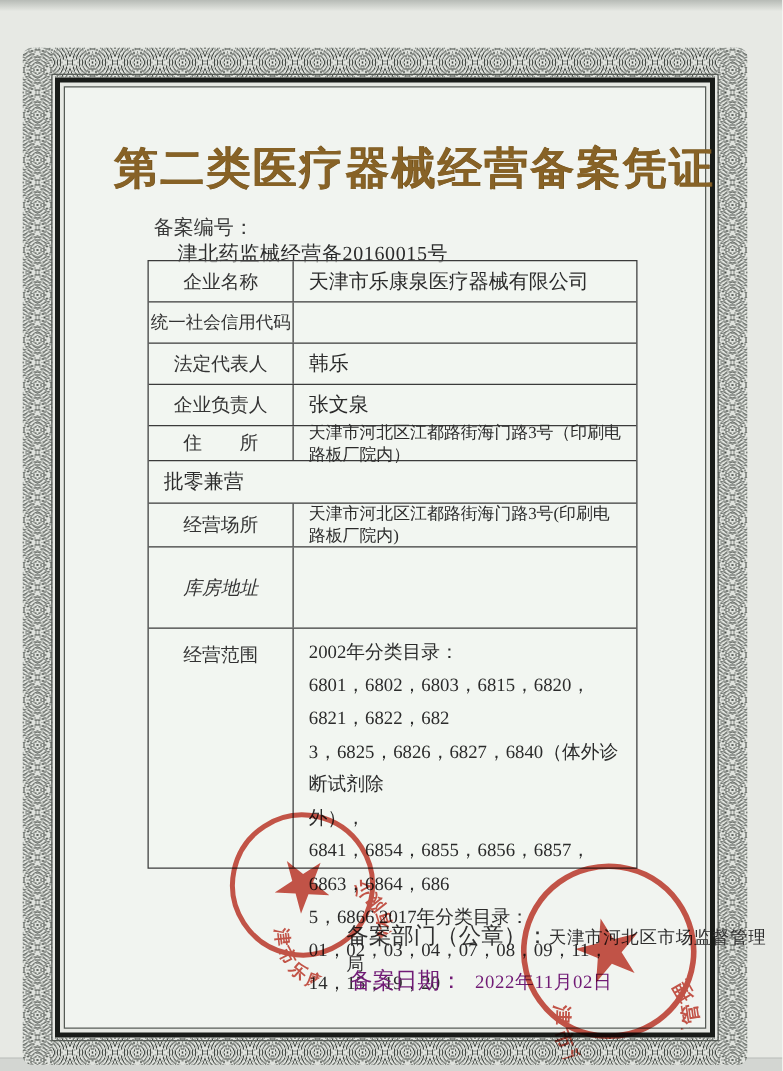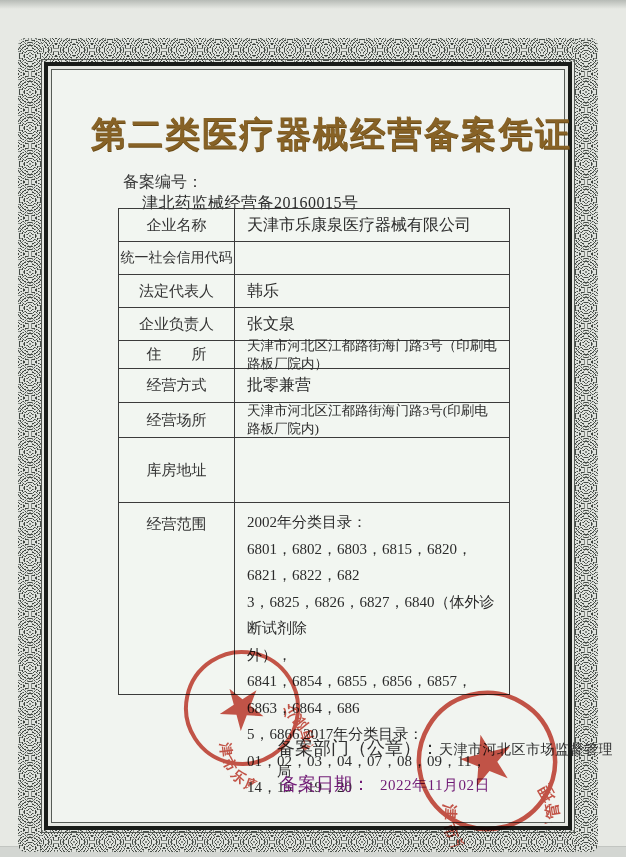--- a/index.html
+++ b/index.html
@@ -56,21 +56,21 @@
   .lbl{
     width:116px;flex:0 0 116px;border-right:1px solid #3b3b3b;box-sizing:border-box;
     display:flex;align-items:center;justify-content:center;
     font-size:15px;color:#333;text-align:center;
   }
   .val{
     flex:1;display:flex;align-items:center;box-sizing:border-box;
     padding-left:12px;padding-right:8px;font-size:16px;color:#2b2b2b;
   }
   .r1{height:33px;}.r2{height:33px;}.r3{height:33px;}.r4{height:33px;}
-  .r5{height:28px;}.r6{height:34px;}.r7{height:35px;}.r8{height:65px;}.r9{height:191px;}
+  .r5{height:28px;}.r6{height:34px;}.r7{height:35px;}.r8{height:65px;font-style:italic;}.r9{height:191px;}
   .r2 .lbl{font-size:14px;}
   .r5 .val,.r7 .val{font-size:13.5px;}
   .r8 .val{align-items:flex-start;padding-top:8px;font-size:15px;line-height:25px;}
   .r9 .lbl{align-items:flex-start;padding-top:12px;}
   .r9 .val{align-items:flex-start;padding-top:6px;font-size:15px;line-height:26.5px;}
   .multiline{white-space:pre-line;}
 
   
   .dept-line{position:absolute;left:277px;top:736px;font-size:18px;color:#2f2f2f;}
   .dept-line .v{font-size:14px;letter-spacing:.5px;}
@@ -121,21 +121,20 @@
     </div>
     <div class="row r4">
       <div class="lbl">企业负责人</div>
       <div class="val">张文泉</div>
     </div>
     <div class="row r5">
       <div class="lbl">住　　所</div>
       <div class="val">天津市河北区江都路街海门路3号（印刷电路板厂院内）</div>
     </div>
     <div class="row r6">
-      <div class="lbl">经营方式</div>
       <div class="val">批零兼营</div>
     </div>
     <div class="row r7">
       <div class="lbl">经营场所</div>
       <div class="val">天津市河北区江都路街海门路3号(印刷电路板厂院内)</div>
     </div>
     <div class="row r8">
       <div class="lbl">库房地址</div>
     </div>
     <div class="row r9">

